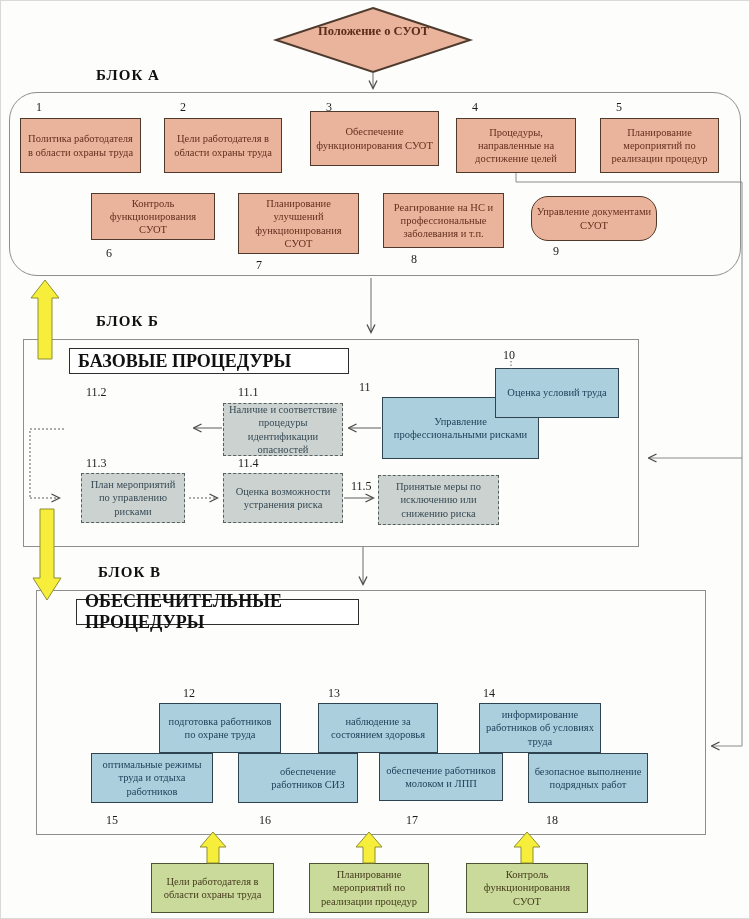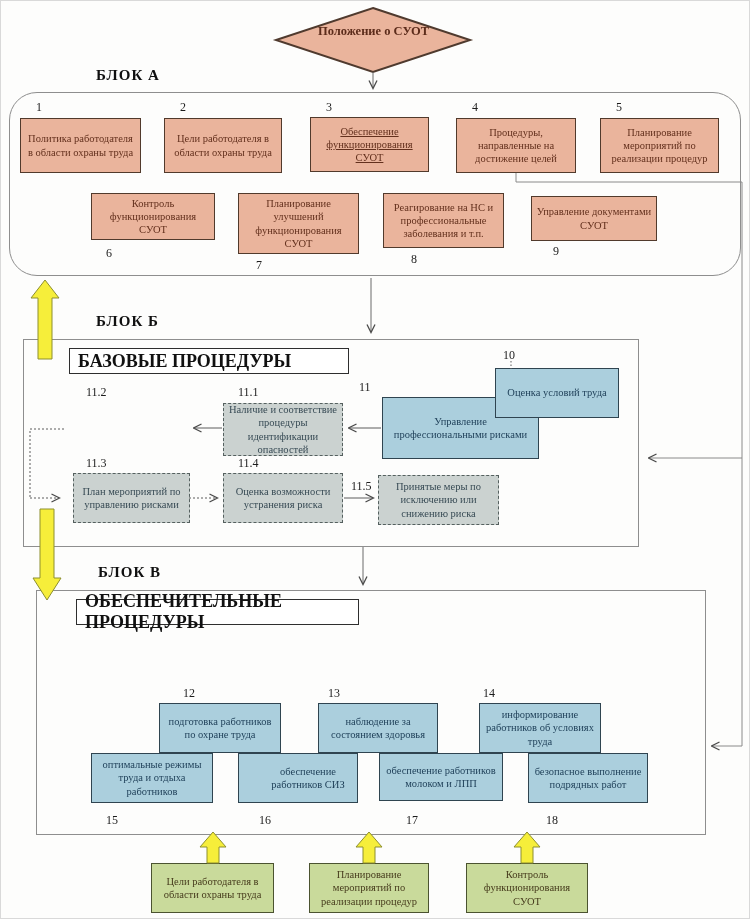--- a/index.html
+++ b/index.html
@@ -56,40 +56,40 @@
   <span class="num" style="left:325px;top:99px;">3</span>
   <span class="num" style="left:471px;top:99px;">4</span>
   <span class="num" style="left:615px;top:99px;">5</span>
 
   <div class="box salmon" style="left:19px;top:117px;width:121px;height:55px;">
       <span>Политика работодателя в области охраны труда</span>
     </div>
   <div class="box salmon" style="left:163px;top:117px;width:118px;height:55px;">
       <span>Цели работодателя в области охраны труда</span>
     </div>
-  <div class="box salmon" style="left:309px;top:116px;width:119px;height:55px;text-decoration:underline;">
+  <div class="box salmon" style="left:309px;top:110px;width:129px;height:55px;">
       <span>Обеспечение функционирования СУОТ</span>
     </div>
   <div class="box salmon" style="left:455px;top:117px;width:120px;height:55px;">
       <span>Процедуры, направленные на достижение целей</span>
     </div>
   <div class="box salmon" style="left:599px;top:117px;width:119px;height:55px;">
       <span>Планирование мероприятий по реализации процедур</span>
     </div>
 
   <div class="box salmon" style="left:90px;top:192px;width:124px;height:47px;">
       <span>Контроль функционирования СУОТ</span>
     </div>
   <div class="box salmon" style="left:237px;top:192px;width:121px;height:61px;">
       <span>Планирование улучшений функционирования СУОТ</span>
     </div>
   <div class="box salmon" style="left:382px;top:192px;width:121px;height:55px;">
       <span>Реагирование на НС и профессиональные заболевания и т.п.</span>
     </div>
-  <div class="box salmon" style="left:530px;top:195px;width:126px;height:45px;">
+  <div class="box salmon" style="left:530px;top:195px;width:126px;height:45px;border-radius:17px;">
       <span>Управление документами СУОТ</span>
     </div>
 
   <span class="num" style="left:105px;top:245px;">6</span>
   <span class="num" style="left:255px;top:257px;">7</span>
   <span class="num" style="left:410px;top:251px;">8</span>
   <span class="num" style="left:552px;top:243px;">9</span>
 
   <div class="blocklabel" style="left:95px;top:312px;">БЛОК Б</div>
   <div class="frame" style="left:22px;top:338px;width:616px;height:208px;"></div>
@@ -107,21 +107,21 @@
 
   <span class="num" style="left:85px;top:384px;">11.2</span>
   <span class="num" style="left:237px;top:384px;">11.1</span>
   <span class="num" style="left:85px;top:455px;">11.3</span>
   <span class="num" style="left:237px;top:455px;">11.4</span>
   <span class="num" style="left:350px;top:478px;">11.5</span>
 
   <div class="box grayb" style="left:222px;top:402px;width:120px;height:53px;">
       <span>Наличие и соответствие процедуры идентификации опасностей</span>
     </div>
-  <div class="box grayb" style="left:72px;top:472px;width:117px;height:50px;">
+  <div class="box grayb" style="left:80px;top:472px;width:104px;height:50px;">
       <span>План мероприятий по управлению рисками</span>
     </div>
   <div class="box grayb" style="left:222px;top:472px;width:120px;height:50px;">
       <span>Оценка возможности устранения риска</span>
     </div>
   <div class="box grayb" style="left:377px;top:474px;width:121px;height:50px;">
       <span>Принятые меры по исключению или снижению риска</span>
     </div>
 
   <div class="blocklabel" style="left:97px;top:563px;">БЛОК В</div>

